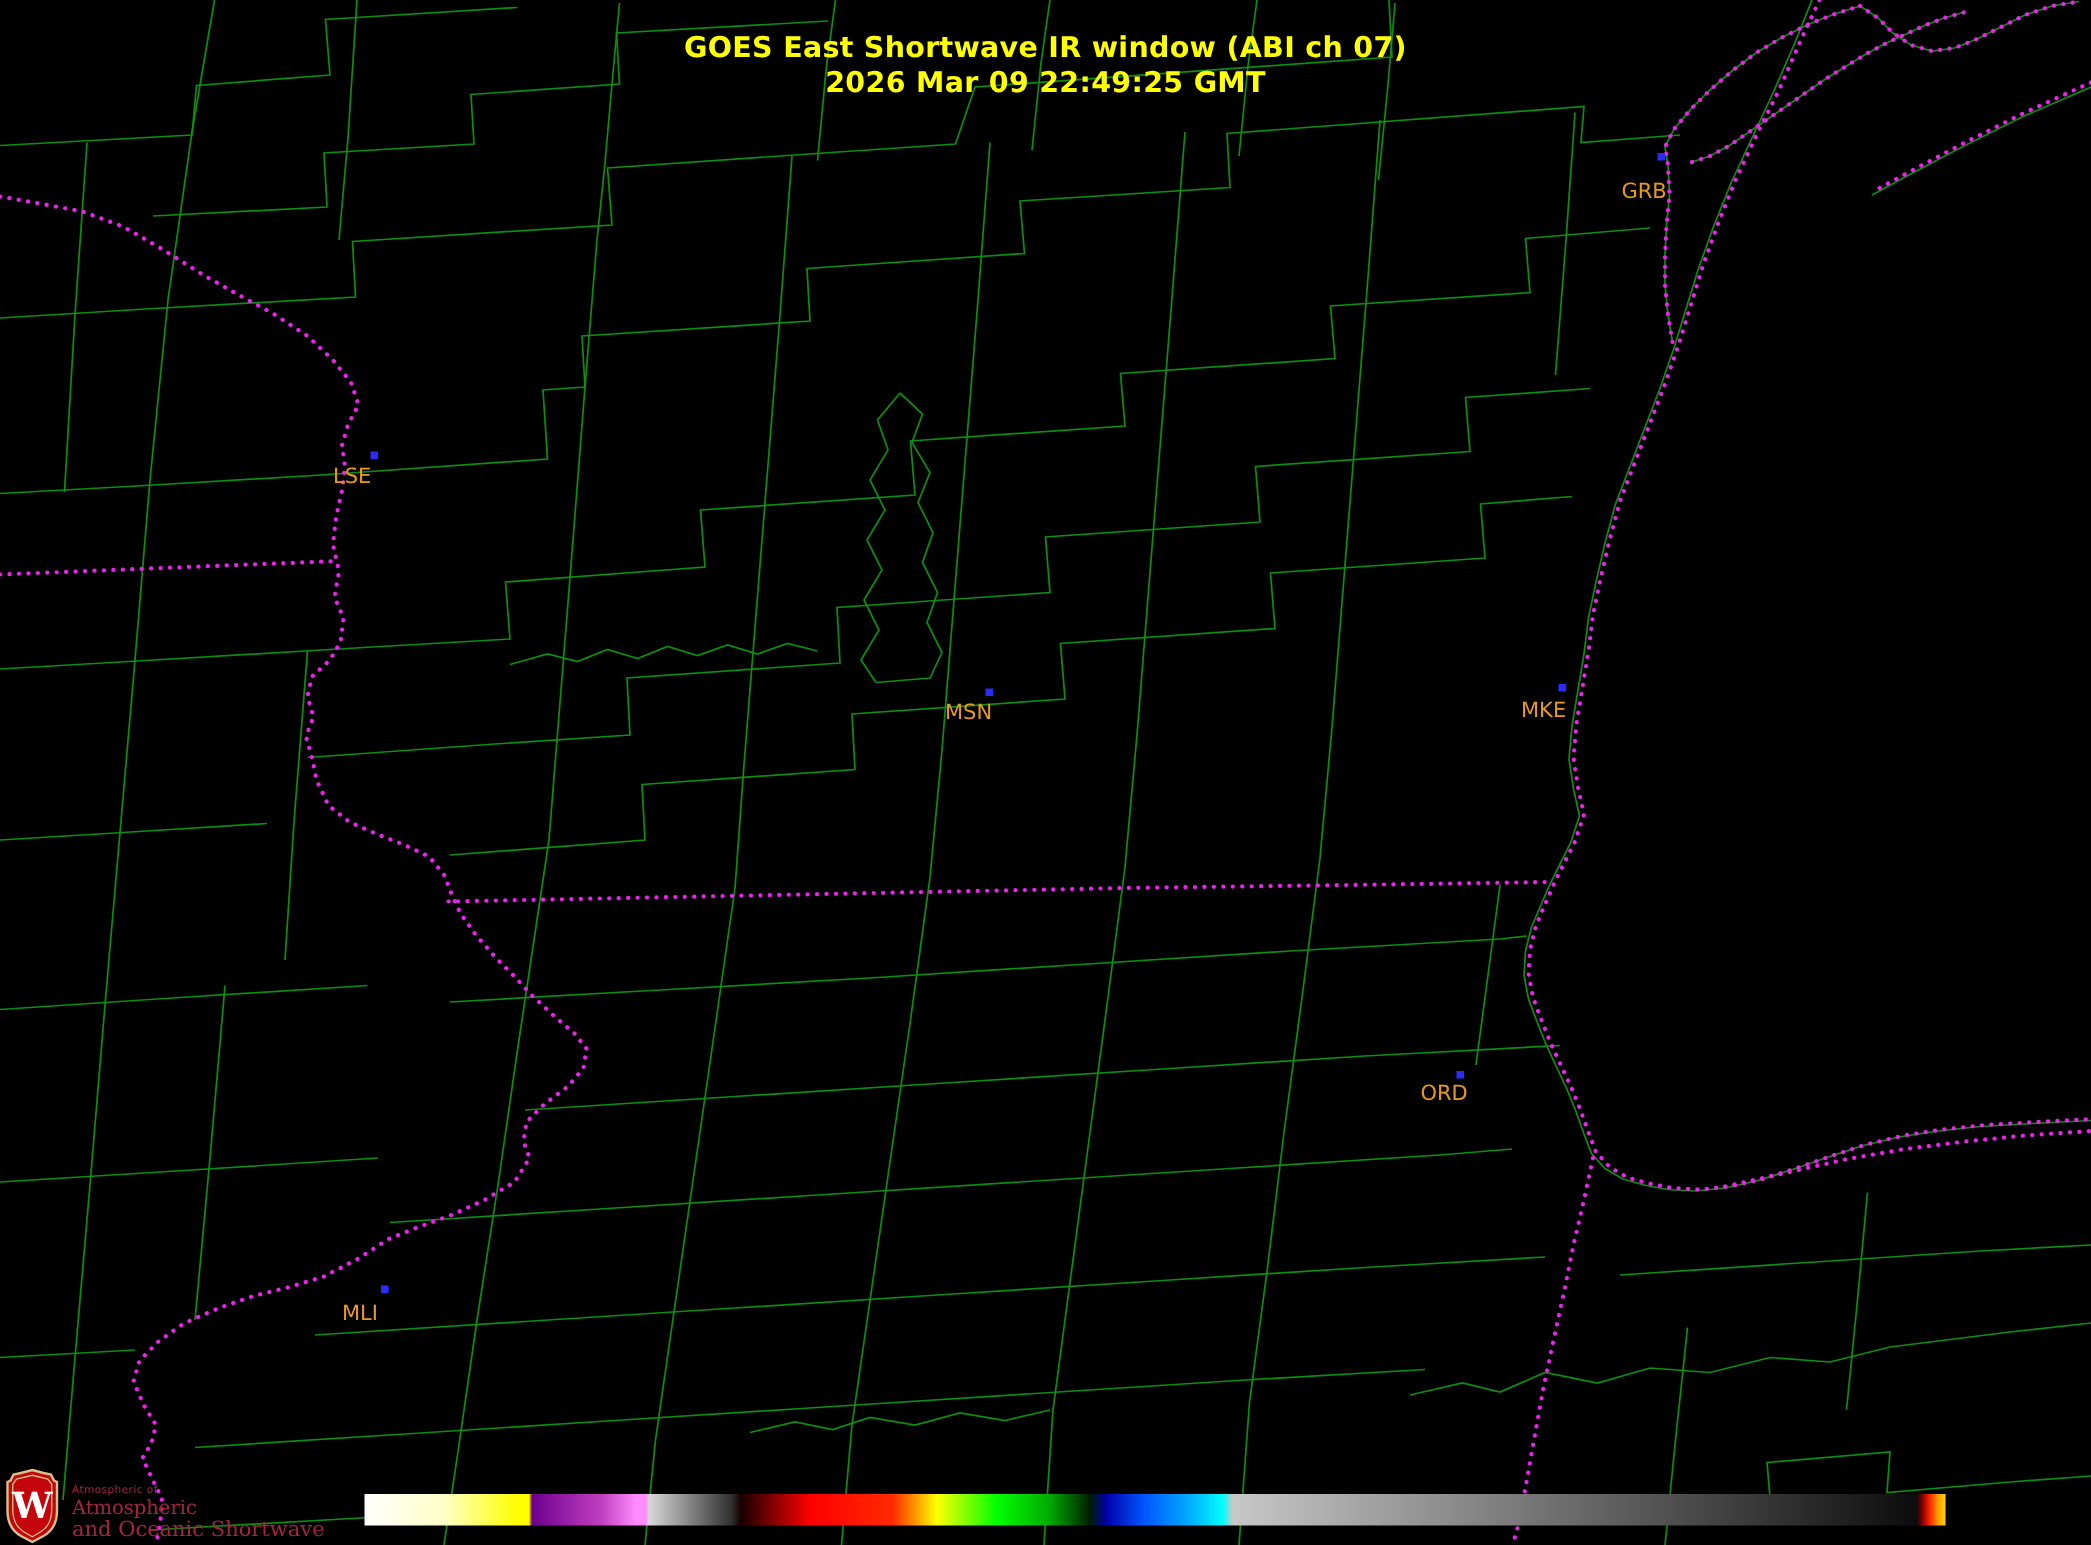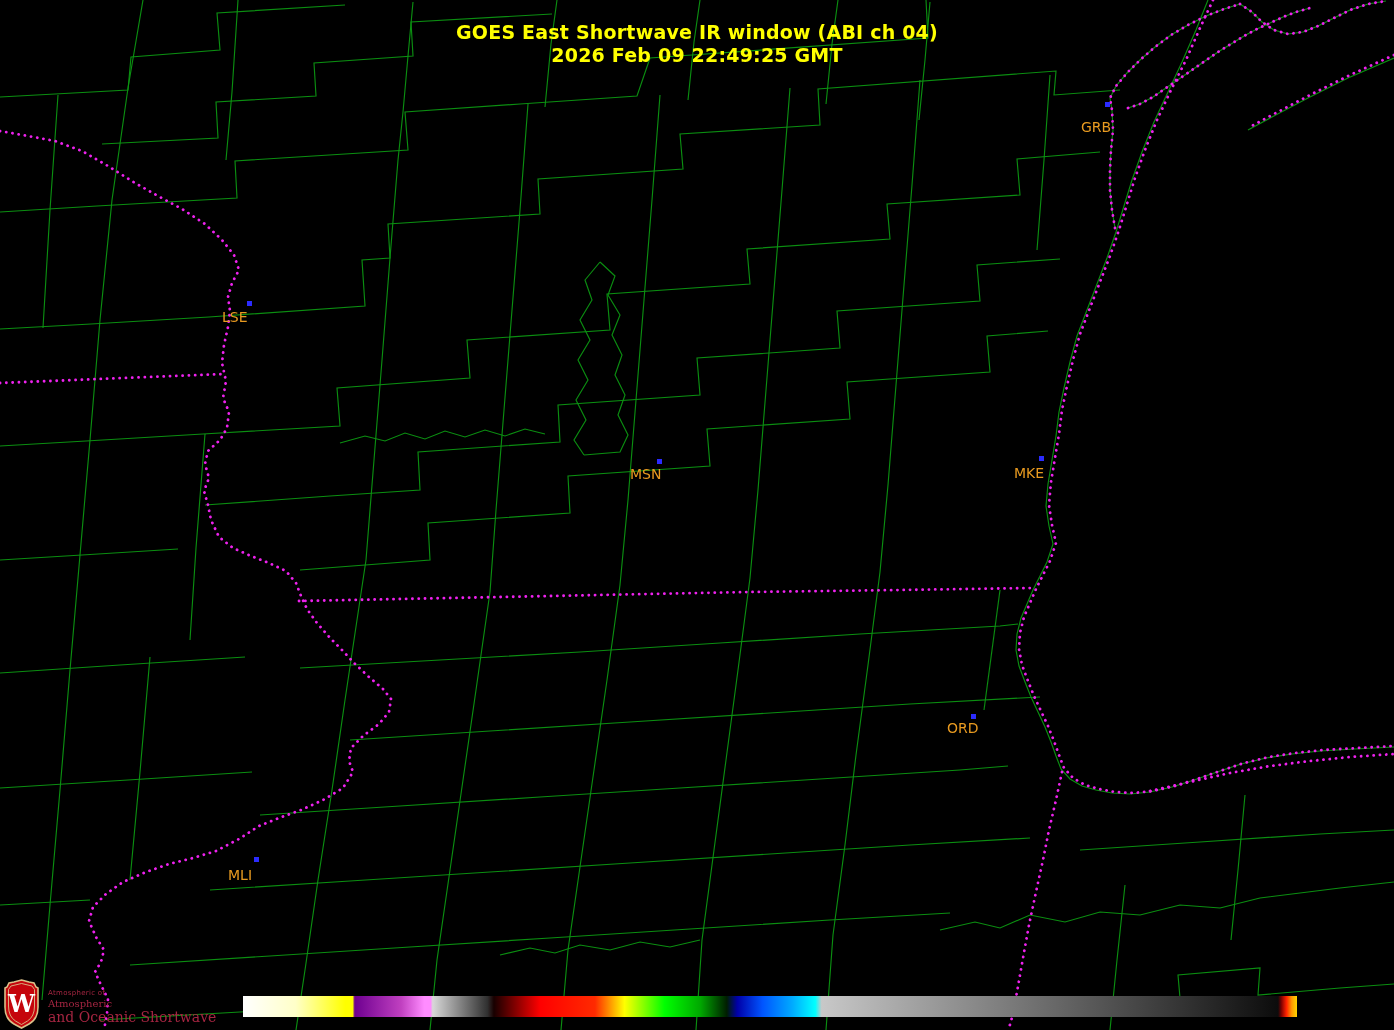--- a/index.html
+++ b/index.html
@@ -8,21 +8,21 @@
   #map-svg{position:absolute;left:0;top:0;}
   .gline{fill:none;stroke:#0c9612;stroke-width:1.15;opacity:.95;}
   .mdots{fill:none;stroke:#ee22ee;stroke-width:2.8;stroke-dasharray:.1 6.2;stroke-linecap:round;}
   .station-label{font-size:14px;font-family:"DejaVu Sans","Liberation Sans",sans-serif;}
   #title-block{position:absolute;left:0;top:21px;width:100%;text-align:center;
                font-weight:bold;font-size:19px;line-height:23px;letter-spacing:.2px;}
   #colorbar{position:absolute;}
   #logo{position:absolute;left:3px;top:979px;display:flex;align-items:flex-start;}
   #logo-text{margin-left:8px;line-height:1;}
   #logo-dept{font-size:7px;letter-spacing:.3px;margin-top:11px;}
-  #logo-l1{font-size:10px;font-family:"DejaVu Serif","Liberation Serif",serif;margin-top:2px;}
+  #logo-l1{font-size:13px;font-family:"DejaVu Serif","Liberation Serif",serif;margin-top:2px;}
   #logo-l2{font-size:14px;font-family:"DejaVu Serif","Liberation Serif",serif;margin-top:1px;}
 </style>
 </head>
 <body>
 
 <div id="stage">
 
   <svg id="map-svg" width="1394" height="1030" viewBox="0 0 1394 1030">
       <polyline points="0,97 128,90 131,57 220,50 217,13 345,5" class="gline"></polyline>
       <polyline points="143,0 128,88 112,200 100,320" class="gline"></polyline>
@@ -96,22 +96,22 @@
       <text x="630" y="479" fill="#e89a20" class="station-label">MSN</text>
       <rect x="1039" y="456" width="5" height="5" fill="#2b2bff"></rect>
       <text x="1014" y="478" fill="#e89a20" class="station-label">MKE</text>
       <rect x="971" y="714" width="5" height="5" fill="#2b2bff"></rect>
       <text x="947" y="733" fill="#e89a20" class="station-label">ORD</text>
       <rect x="254" y="857" width="5" height="5" fill="#2b2bff"></rect>
       <text x="228" y="880" fill="#e89a20" class="station-label">MLI</text>
     </svg>
 
   <div id="title-block" style="color: rgb(255, 255, 0);">
-    <div>GOES East Shortwave IR window (ABI ch 04)</div>
-    <div>2026 Feb 09  22:49:25 GMT</div>
+    <div>GOES East Shortwave IR window (ABI ch 07)</div>
+    <div>2026 Mar 09  22:49:25 GMT</div>
   </div>
 
   <div id="colorbar" style="left: 243px; top: 996px; width: 1054px; height: 21px; background: linear-gradient(to right, rgb(255, 255, 255) 0%, rgb(255, 255, 200) 5%, rgb(255, 255, 0) 9.7%, rgb(255, 255, 0) 10.4%, rgb(110, 0, 144) 10.6%, rgb(192, 64, 192) 15%, rgb(255, 140, 255) 17.2%, rgb(255, 140, 255) 17.8%, rgb(216, 216, 216) 18%, rgb(48, 48, 48) 23.2%, rgb(24, 0, 0) 23.8%, rgb(255, 0, 0) 28.2%, rgb(255, 42, 0) 33.4%, rgb(255, 255, 0) 36.2%, rgb(0, 255, 0) 40%, rgb(0, 168, 0) 43.4%, rgb(0, 30, 0) 45.9%, rgb(0, 0, 168) 46.9%, rgb(0, 85, 255) 49.3%, rgb(0, 170, 255) 52.1%, rgb(0, 255, 255) 54.3%, rgb(200, 200, 200) 54.9%, rgb(12, 12, 12) 98.2%, rgb(122, 0, 0) 98.5%, rgb(255, 34, 0) 99%, rgb(255, 153, 0) 99.5%, rgb(255, 212, 0) 100%);"></div>
 
   <div id="logo" style="color: rgb(165, 37, 65);">
     <svg width="37" height="50" viewBox="0 0 37 50">
       <path d="M18.5,1 L26,3 L31,4 L33,8 L35,9 L35,28 Q35,40 26,45 L18.5,49 L11,45 Q2,40 2,28 L2,9 L4,8 L6,4 L11,3 Z" fill="#c5050c" stroke="#d9c089" stroke-width="1.6"></path>
       <path d="M18.5,4.5 L29,7 L31.5,10.5 L31.5,27 Q31.5,37.5 24.5,42 L18.5,45.5 L12.5,42 Q5.5,37.5 5.5,27 L5.5,10.5 L8,7 Z" fill="none" stroke="#d9c089" stroke-width="0.9"></path>
       <text x="18.5" y="33" text-anchor="middle" font-size="24" font-weight="bold" font-family="DejaVu Serif, Liberation Serif, serif" fill="#ffffff">W</text>
     </svg>

